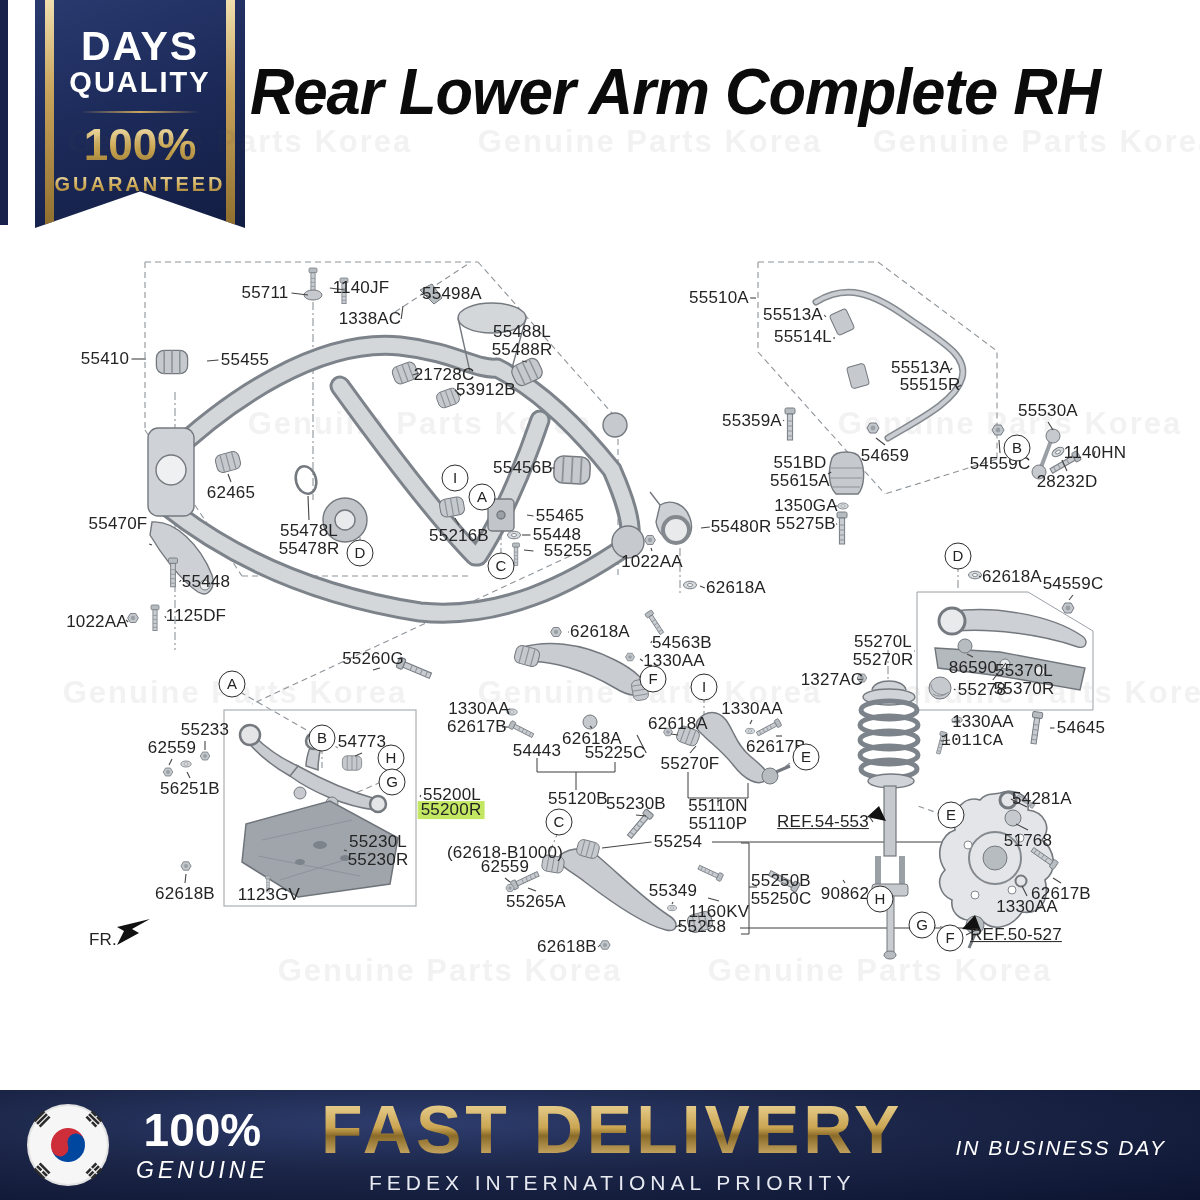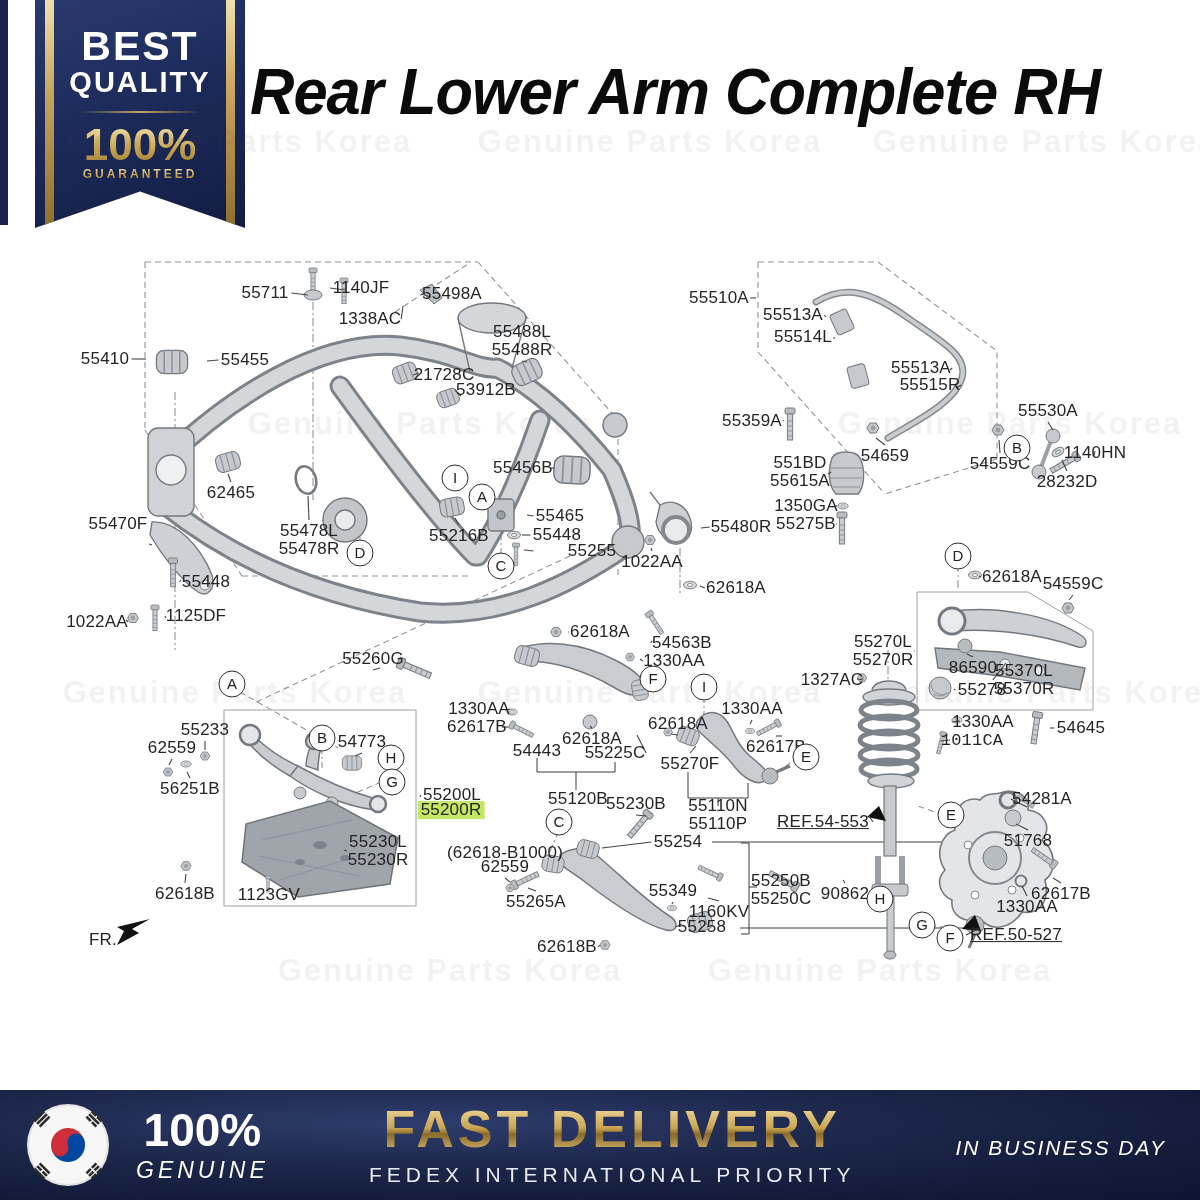--- a/index.html
+++ b/index.html
@@ -16,21 +16,21 @@
          background:linear-gradient(180deg,#e7d husk 0,#c9a45c 0);}
   .badge .stripe-l{left:10px;background:linear-gradient(180deg,#f0dfae,#c9a45c 40%,#8f6e2e);}
   .badge .stripe-r{right:10px;background:linear-gradient(180deg,#f0dfae,#c9a45c 40%,#8f6e2e);}
   .badge .b1{margin-top:26px;font-size:41px;font-weight:bold;letter-spacing:2px;line-height:1;}
   .badge .b2{font-size:29px;font-weight:bold;letter-spacing:2px;line-height:1.1;}
   .badge .div{width:120px;height:2px;margin:12px auto 10px;
          background:linear-gradient(90deg,rgba(201,164,92,0),#c9a45c,rgba(201,164,92,0));}
   .badge .b3{font-size:44px;font-weight:bold;line-height:1;
          background:linear-gradient(180deg,#f3e3b4,#cda953 55%,#9a7a35);
          -webkit-background-clip:text;background-clip:text;color:transparent;}
-  .badge .b4{font-size:12px;font-weight:bold;letter-spacing:3px;
+  .badge .b4{font-size:20px;font-weight:bold;letter-spacing:3px;margin-top:6px;
          background:linear-gradient(180deg,#f3e3b4,#cda953 55%,#9a7a35);
          -webkit-background-clip:text;background-clip:text;color:transparent;}
   .title{position:absolute;left:250px;top:55px;font-size:64px;font-weight:bold;font-style:italic;
          color:#0b0b0b;letter-spacing:-1px;transform:scaleX(.96);transform-origin:left top;white-space:nowrap;}
   .part-number{position:absolute;left:0;right:0;top:972px;text-align:center;
          font-size:58px;font-weight:bold;font-style:italic;color:#111;letter-spacing:1px;}
   
   .plabel{position:absolute;transform:translate(-50%,-50%);font-size:17px;color:#242424;
           white-space:pre-line;text-align:center;line-height:1.05;letter-spacing:.2px;}
   .plabel.hl{background:#c3e763;padding:0 3px;}
@@ -43,39 +43,39 @@
   svg.art{position:absolute;left:0;top:0;pointer-events:none;}
   
   .footer{position:absolute;left:0;right:0;bottom:0;height:110px;
           background:radial-gradient(ellipse at 35% 30%,#2e3d6e 0%,#1b2547 45%,#0c1430 100%);
           display:flex;align-items:center;color:#fff;}
   .f-left{display:flex;align-items:center;margin-left:26px;}
   .f-100{margin-left:26px;text-align:center;}
   .f-100 .p{font-size:46px;font-weight:bold;line-height:1;}
   .f-100 .g{font-size:23px;font-style:italic;letter-spacing:4px;margin-top:4px;}
   .f-center{flex:1;text-align:center;}
-  .f-fast{font-size:52px;font-weight:bold;letter-spacing:4px;line-height:1;
+  .f-fast{font-size:68px;font-weight:bold;letter-spacing:4px;line-height:1;
           background:linear-gradient(180deg,#f2dda4,#caa552 48%,#8a6a28 60%,#e0c17a);
           -webkit-background-clip:text;background-clip:text;color:transparent;}
   .f-courier{font-size:21px;letter-spacing:5px;color:#e8eaf2;margin-top:8px;font-weight:300;}
   .f-right{text-align:center;margin-right:34px;}
   .f-days{font-size:44px;font-weight:bold;letter-spacing:2px;line-height:1;}
   .f-days-sub{font-size:21px;font-style:italic;letter-spacing:2px;margin-top:6px;}
 </style>
 </head>
 <body>
 
 <div id="page">
 
   <div class="edge-strip"></div>
 
   <div class="badge">
     <div class="stripe stripe-l"></div>
     <div class="stripe stripe-r"></div>
-    <div class="b1">BEST</div>
+    <div class="b1">DAYS</div>
     <div class="b2">QUALITY</div>
     <div class="div"></div>
     <div class="b3">100%</div>
     <div class="b4">GUARANTEED</div>
   </div>
 
   <div class="title">Rear Lower Arm Complete RH</div>
 
   <div id="wm-layer">
       <span class="wm" style="left: 240px; top: 142px;">Genuine Parts Korea</span>
@@ -393,21 +393,21 @@
       <div class="plabel" style="left: 486px; top: 390px;">53912B</div>
       <div class="plabel" style="left: 522px; top: 341px;">55488L
 55488R</div>
       <div class="plabel" style="left: 231px; top: 493px;">62465</div>
       <div class="plabel" style="left: 523px; top: 468px;">55456B</div>
       <div class="plabel" style="left: 309px; top: 540px;">55478L
 55478R</div>
       <div class="plabel" style="left: 459px; top: 536px;">55216B</div>
       <div class="plabel" style="left: 560px; top: 516px;">55465</div>
       <div class="plabel" style="left: 557px; top: 535px;">55448</div>
-      <div class="plabel" style="left: 592px; top: 551px;">55255</div>
+      <div class="plabel" style="left: 568px; top: 551px;">55255</div>
       <div class="plabel" style="left: 118px; top: 524px;">55470F</div>
       <div class="plabel" style="left: 206px; top: 582px;">55448</div>
       <div class="plabel" style="left: 97px; top: 622px;">1022AA</div>
       <div class="plabel" style="left: 196px; top: 616px;">1125DF</div>
       <div class="plabel" style="left: 652px; top: 562px;">1022AA</div>
       <div class="plabel" style="left: 741px; top: 527px;">55480R</div>
       <div class="plabel" style="left: 736px; top: 588px;">62618A</div>
       <div class="plabel" style="left: 719px; top: 298px;">55510A</div>
       <div class="plabel" style="left: 793px; top: 315px;">55513A</div>
       <div class="plabel" style="left: 803px; top: 337px;">55514L</div>

